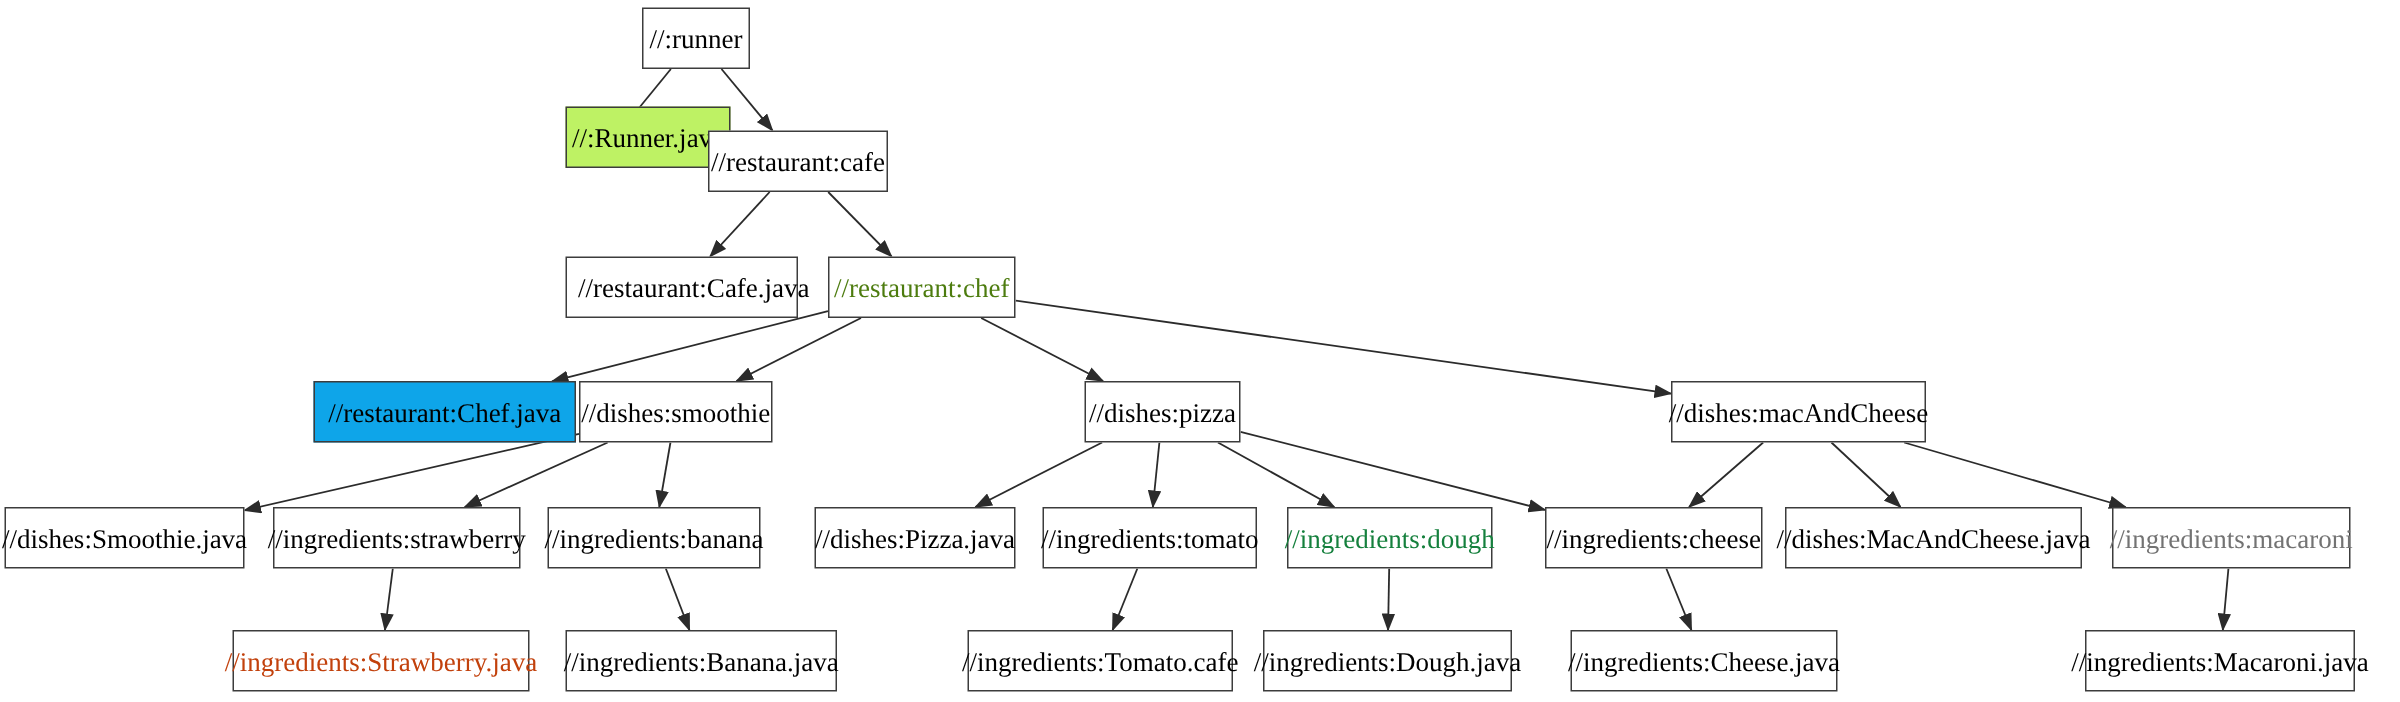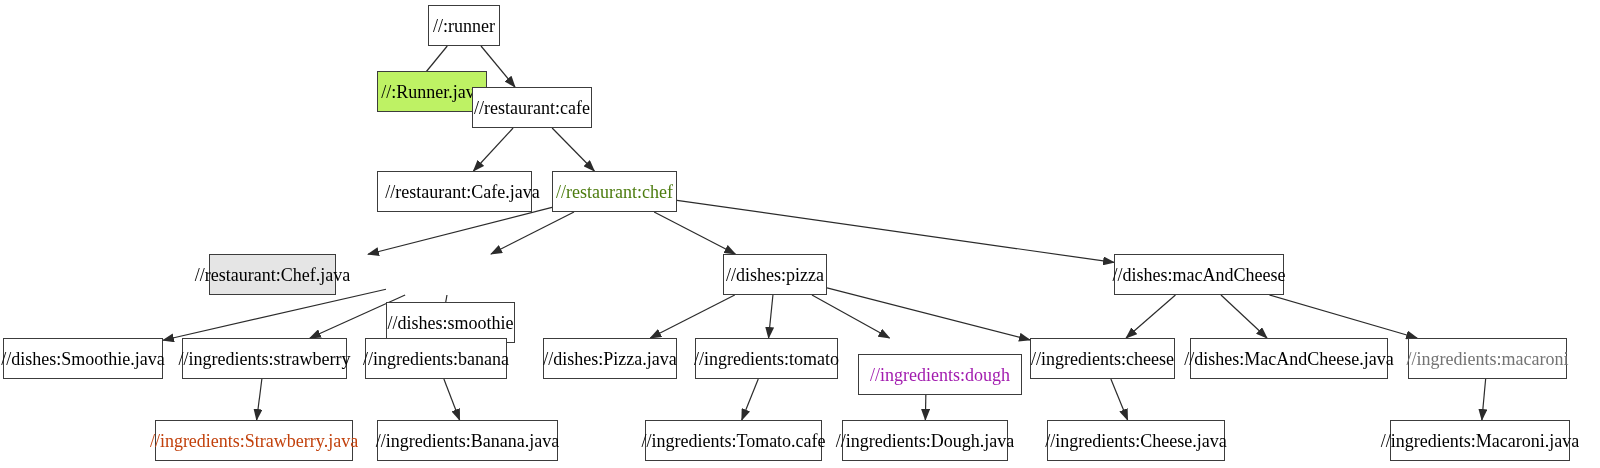--- a/index.html
+++ b/index.html
@@ -68,30 +68,30 @@
       <line x1="926.125" y1="379" x2="925.375" y2="420" stroke="#2b2b2b" stroke-width="1.2" marker-end="url(#arrowhead)"></line>
       <line x1="1110.875" y1="379" x2="1127.625" y2="420" stroke="#2b2b2b" stroke-width="1.2" marker-end="url(#arrowhead)"></line>
       <line x1="1485.625" y1="379" x2="1481.875" y2="420" stroke="#2b2b2b" stroke-width="1.2" marker-end="url(#arrowhead)"></line>
     </svg>
   <div id="node-layer">
       <div class="node" style="left: 428px; top: 5px; width: 72px; height: 41px; background: rgb(255, 255, 255); border-color: rgb(60, 60, 60); color: rgb(0, 0, 0);">//:runner</div>
       <div class="node" style="left: 342px; top: 71px; width: 110px; height: 41px; background: #bef264; border-color: rgb(60, 60, 60); color: rgb(0, 0, 0); margin-left: 35px;">//:Runner.java</div>
       <div class="node" style="left: 472px; top: 87px; width: 120px; height: 41px; background: rgb(255, 255, 255); border-color: rgb(60, 60, 60); color: rgb(0, 0, 0);">//restaurant:cafe</div>
       <div class="node" style="left: 377px; top: 171px; width: 155px; height: 41px; background: rgb(255, 255, 255); border-color: rgb(60, 60, 60); color: rgb(0, 0, 0); padding-left: 16px;">//restaurant:Cafe.java</div>
       <div class="node" style="left: 552px; top: 171px; width: 125px; height: 41px; background: rgb(255, 255, 255); border-color: rgb(60, 60, 60); color: #4d7c0f;">//restaurant:chef</div>
-      <div class="node" style="left: 209px; top: 254px; width: 127px; height: 41px; background: #e5e5e5; border-color: rgb(60, 60, 60); color: rgb(0, 0, 0);">//restaurant:Chef.java</div>
-      <div class="node" style="left: 386px; top: 254px; width: 129px; height: 41px; background: rgb(255, 255, 255); border-color: rgb(60, 60, 60); color: rgb(0, 0, 0); margin-top: 48px;">//dishes:smoothie</div>
+      <div class="node" style="left: 209px; top: 254px; width: 175px; height: 41px; background: #0ea5e9; border-color: rgb(60, 60, 60); color: rgb(0, 0, 0);">//restaurant:Chef.java</div>
+      <div class="node" style="left: 386px; top: 254px; width: 129px; height: 41px; background: rgb(255, 255, 255); border-color: rgb(60, 60, 60); color: rgb(0, 0, 0);">//dishes:smoothie</div>
       <div class="node" style="left: 723px; top: 254px; width: 104px; height: 41px; background: rgb(255, 255, 255); border-color: rgb(60, 60, 60); color: rgb(0, 0, 0);">//dishes:pizza</div>
       <div class="node" style="left: 1114px; top: 254px; width: 170px; height: 41px; background: rgb(255, 255, 255); border-color: rgb(60, 60, 60); color: rgb(0, 0, 0);">//dishes:macAndCheese</div>
       <div class="node" style="left: 3px; top: 338px; width: 160px; height: 41px; background: rgb(255, 255, 255); border-color: rgb(60, 60, 60); color: rgb(0, 0, 0);">//dishes:Smoothie.java</div>
       <div class="node" style="left: 182px; top: 338px; width: 165px; height: 41px; background: rgb(255, 255, 255); border-color: rgb(60, 60, 60); color: rgb(0, 0, 0);">//ingredients:strawberry</div>
       <div class="node" style="left: 365px; top: 338px; width: 142px; height: 41px; background: rgb(255, 255, 255); border-color: rgb(60, 60, 60); color: rgb(0, 0, 0);">//ingredients:banana</div>
       <div class="node" style="left: 543px; top: 338px; width: 134px; height: 41px; background: rgb(255, 255, 255); border-color: rgb(60, 60, 60); color: rgb(0, 0, 0);">//dishes:Pizza.java</div>
       <div class="node" style="left: 695px; top: 338px; width: 143px; height: 41px; background: rgb(255, 255, 255); border-color: rgb(60, 60, 60); color: rgb(0, 0, 0);">//ingredients:tomato</div>
-      <div class="node" style="left: 858px; top: 354px; width: 164px; height: 41px; background: rgb(255, 255, 255); border-color: rgb(60, 60, 60); color: #a21caf;">//ingredients:dough</div>
+      <div class="node" style="left: 858px; top: 338px; width: 137px; height: 41px; background: rgb(255, 255, 255); border-color: rgb(60, 60, 60); color: #15803d;">//ingredients:dough</div>
       <div class="node" style="left: 1030px; top: 338px; width: 145px; height: 41px; background: rgb(255, 255, 255); border-color: rgb(60, 60, 60); color: rgb(0, 0, 0);">//ingredients:cheese</div>
       <div class="node" style="left: 1190px; top: 338px; width: 198px; height: 41px; background: rgb(255, 255, 255); border-color: rgb(60, 60, 60); color: rgb(0, 0, 0);">//dishes:MacAndCheese.java</div>
       <div class="node" style="left: 1408px; top: 338px; width: 159px; height: 41px; background: rgb(255, 255, 255); border-color: rgb(60, 60, 60); color: #737373;">//ingredients:macaroni</div>
       <div class="node" style="left: 155px; top: 420px; width: 198px; height: 41px; background: rgb(255, 255, 255); border-color: rgb(60, 60, 60); color: #c2410c;">//ingredients:Strawberry.java</div>
       <div class="node" style="left: 377px; top: 420px; width: 181px; height: 41px; background: rgb(255, 255, 255); border-color: rgb(60, 60, 60); color: rgb(0, 0, 0);">//ingredients:Banana.java</div>
       <div class="node" style="left: 645px; top: 420px; width: 177px; height: 41px; background: rgb(255, 255, 255); border-color: rgb(60, 60, 60); color: rgb(0, 0, 0);">//ingredients:Tomato.cafe</div>
       <div class="node" style="left: 842px; top: 420px; width: 166px; height: 41px; background: rgb(255, 255, 255); border-color: rgb(60, 60, 60); color: rgb(0, 0, 0);">//ingredients:Dough.java</div>
       <div class="node" style="left: 1047px; top: 420px; width: 178px; height: 41px; background: rgb(255, 255, 255); border-color: rgb(60, 60, 60); color: rgb(0, 0, 0);">//ingredients:Cheese.java</div>
       <div class="node" style="left: 1390px; top: 420px; width: 180px; height: 41px; background: rgb(255, 255, 255); border-color: rgb(60, 60, 60); color: rgb(0, 0, 0);">//ingredients:Macaroni.java</div>
     </div>

